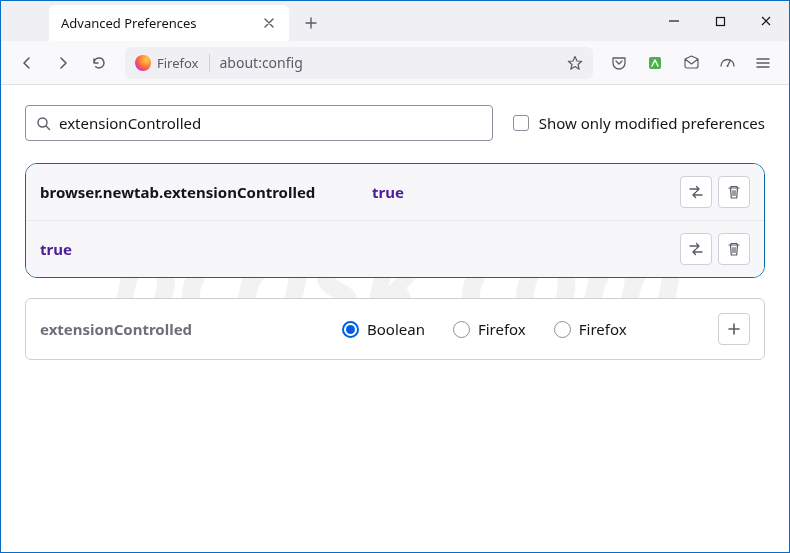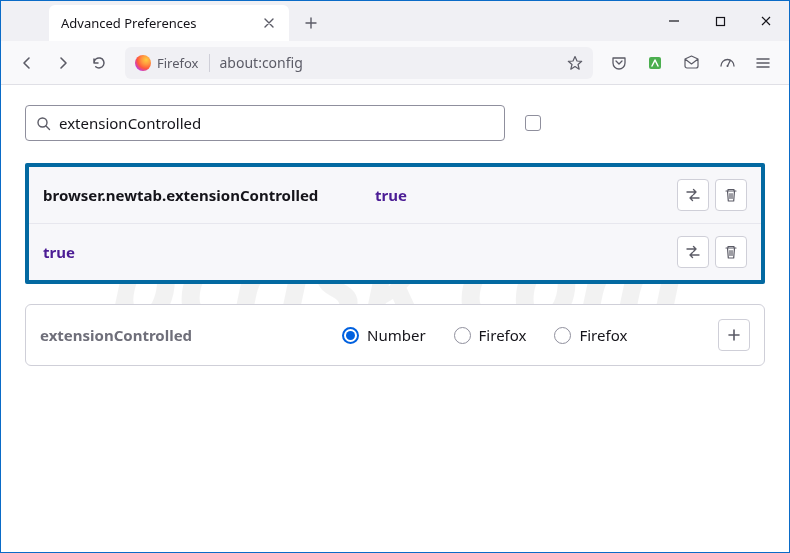--- a/index.html
+++ b/index.html
@@ -25,21 +25,21 @@
 .ff-logo { width: 16px; height: 16px; border-radius: 50%; background: radial-gradient(circle at 70% 30%, #ffcd3f 0%, #ff9640 30%, #ff5a3c 55%, #c139e6 80%, #722ed1 100%); }
 
 
 .content { padding: 20px 24px; position: relative; z-index: 1; }
 .search-row { display: flex; align-items: center; gap: 20px; margin-bottom: 22px; }
 .search-box { flex: 1; max-width: 480px; display: flex; align-items: center; border: 1px solid #8f8f9d; border-radius: 4px; height: 36px; padding: 0 10px; gap: 8px; background: #fff; }
 .search-input { border: none; outline: none; flex: 1; font-size: 15px; color: #15141a; background: transparent; }
 .checkbox-wrap { display: flex; align-items: center; gap: 10px; font-size: 15px; color: #15141a; cursor: pointer; }
 .checkbox { width: 16px; height: 16px; border: 1px solid #8f8f9d; border-radius: 3px; }
 
-.pref-table { border: 4px solid #0369a1; border-radius: 2px; overflow: hidden; background: #fff; }
+.pref-table { border: 1px solid #0369a1; border-radius: 12px; overflow: hidden; background: #fff; }
 .pref-row { display: flex; align-items: center; padding: 12px 14px; gap: 12px; border-bottom: 1px solid #e7e7ee; background: #f7f7fa; }
 .pref-row:last-child { border-bottom: none; }
 .pref-name { width: 320px; font-weight: 700; font-size: 15px; color: #15141a; word-break: break-word; }
 .pref-value { flex: 1; font-weight: 700; font-size: 15px; color: #4c1d95; }
 .pref-actions { display: flex; gap: 6px; }
 .sq-btn { width: 32px; height: 32px; border: 1px solid #cfcfd8; background: #fff; border-radius: 4px; display: flex; align-items: center; justify-content: center; cursor: pointer; color: #5b5b66; }
 
 .new-pref-block { border: 1px solid #cfcfd8; border-radius: 6px; margin-top: 20px; background: #fff; }
 .new-pref-row { display: flex; align-items: center; padding: 14px 14px; gap: 12px; }
 .new-pref-name { width: 290px; font-weight: 700; font-size: 15px; color: #6f6f7a; }
@@ -152,20 +152,21 @@
       <span>
         <svg width="15" height="15" viewBox="0 0 15 15">
             <circle cx="6.5" cy="6.5" r="4.5" stroke="#5b5b66" stroke-width="1.4" fill="none"></circle>
             <path d="M10 10 L13.5 13.5" stroke="#5b5b66" stroke-width="1.4" stroke-linecap="round"></path>
           </svg>
       </span>
       <input class="search-input" value="extensionControlled" style="">
     </div>
     <label class="checkbox-wrap">
       <span class="checkbox"></span>
+      <span>Show only modified preferences</span>
     </label>
   </div>
 
   <div class="pref-table">
     <div class="pref-row">
       <div class="pref-name">browser.newtab.extensionControlled</div>
       <div class="pref-value">true</div>
       <div class="pref-actions">
         <div class="sq-btn">
           <svg width="18" height="18" viewBox="0 0 18 18">
@@ -195,21 +196,21 @@
       </div>
     </div>
   </div>
 
   <div class="new-pref-block">
     <div class="new-pref-row">
       <div class="new-pref-name">extensionControlled</div>
       <div class="radio-group">
         <label class="radio-wrap">
           <span class="radio selected"></span>
-          <span>Number</span>
+          <span>Boolean</span>
         </label>
         <label class="radio-wrap">
           <span class="radio"></span>
           <span>Firefox</span>
         </label>
         <label class="radio-wrap">
           <span class="radio"></span>
           <span>Firefox</span>
         </label>
       </div>

